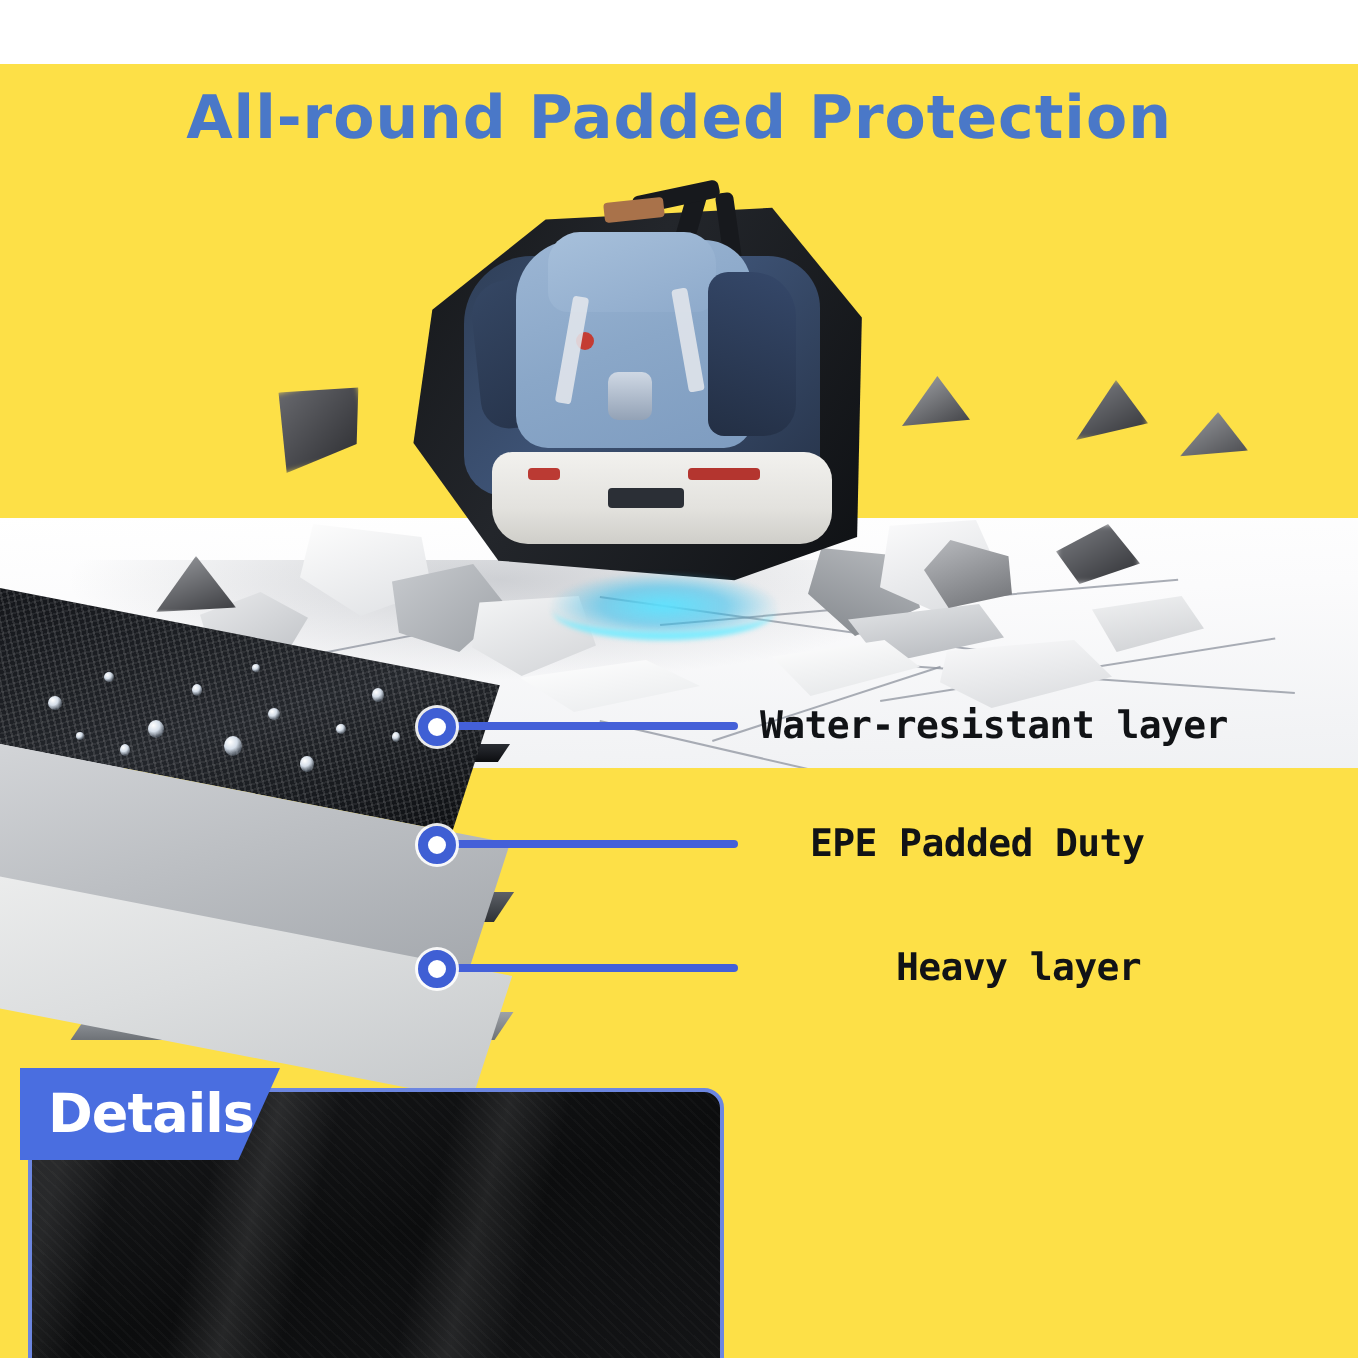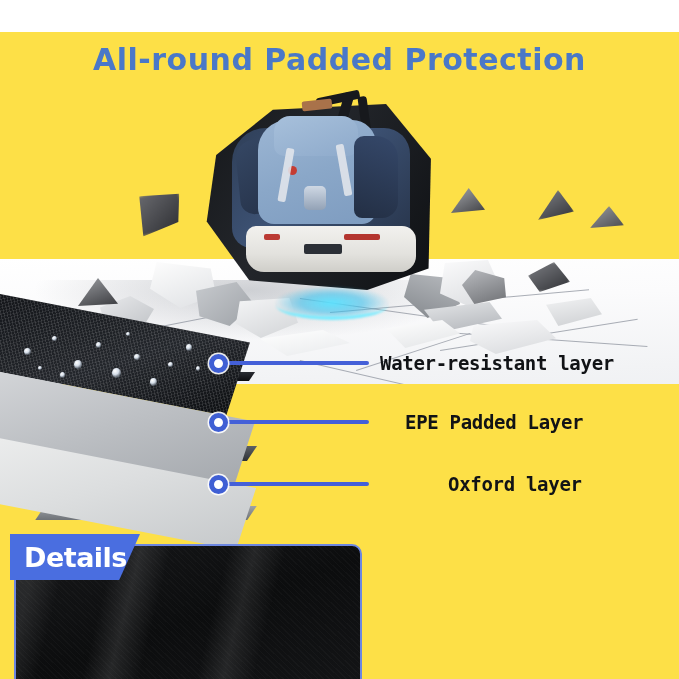--- a/index.html
+++ b/index.html
@@ -492,27 +492,27 @@
 
   <div>
     <div class="callout-line" style="left:224px;top:329px;width:145px;"></div>
     <div class="callout-dot" style="left:209px;top:322px;"></div>
     <div class="callout-label" style="left:380px;top:320px;">Water-resistant layer</div>
   </div>
 
   <div>
     <div class="callout-line" style="left:224px;top:388px;width:145px;"></div>
     <div class="callout-dot" style="left:209px;top:381px;"></div>
-    <div class="callout-label" style="left:405px;top:379px;">EPE Padded Layer</div>
+    <div class="callout-label" style="left:405px;top:379px;">EPE Padded Duty</div>
   </div>
 
   <div>
     <div class="callout-line" style="left:224px;top:450px;width:145px;"></div>
     <div class="callout-dot" style="left:209px;top:443px;"></div>
-    <div class="callout-label" style="left:448px;top:441px;">Oxford layer</div>
+    <div class="callout-label" style="left:448px;top:441px;">Heavy layer</div>
   </div>
 
   <div class="details-photo"></div>
 
   <div class="details-badge">
     <span>Details</span>
   </div>
 
 
 </div>

